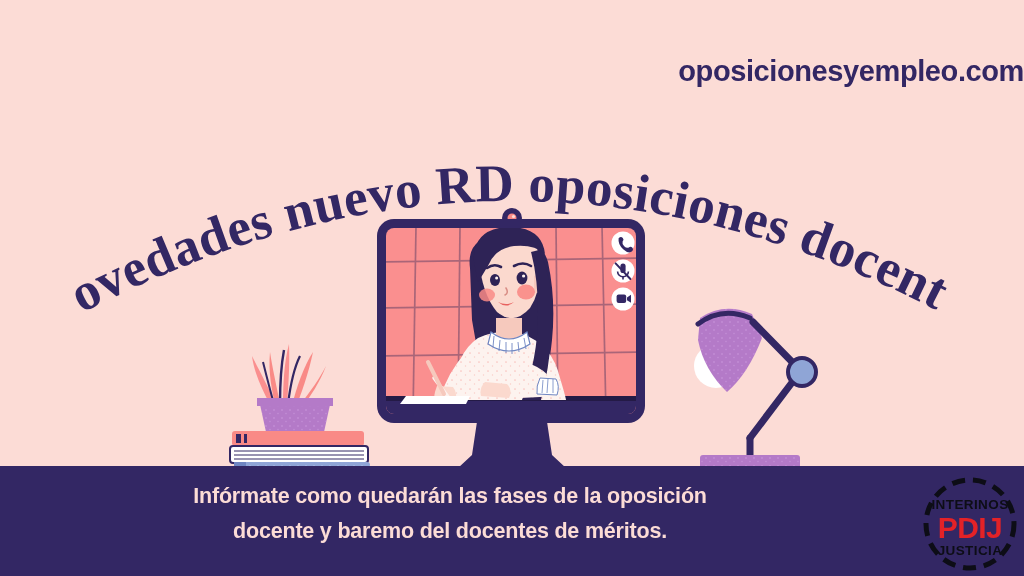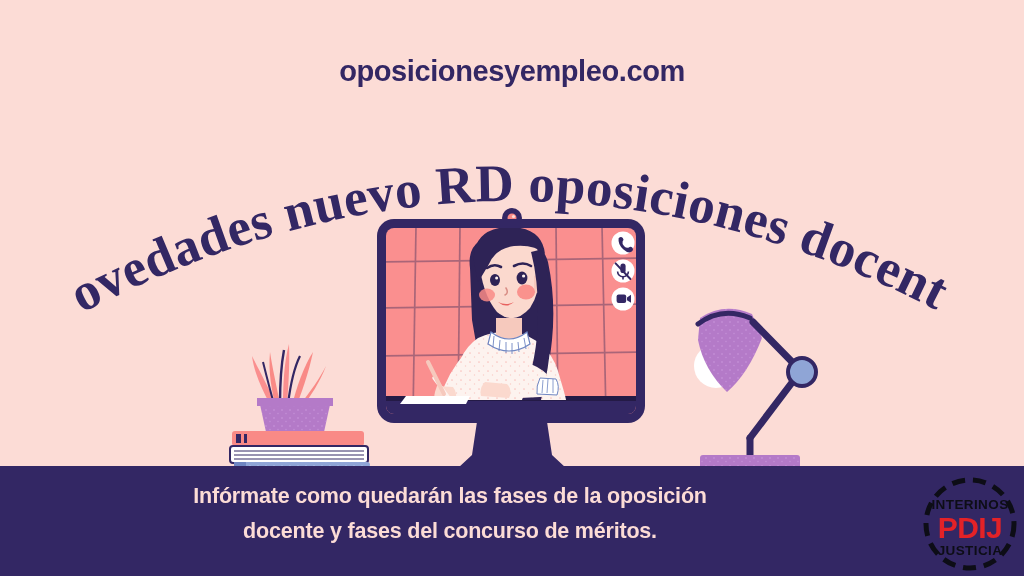--- a/index.html
+++ b/index.html
@@ -16,21 +16,21 @@
     font-family: "Liberation Sans", sans-serif;
     user-select: none;
   }
 
   
   #site-url {
     position: absolute;
     top: 55px;
     left: 0;
     width: 100%;
-    text-align: center;
+    text-align: right;
     font-family: "Liberation Sans", sans-serif;
     font-weight: bold;
     font-size: 29px;
     letter-spacing: -0.4px;
     color: #332764;
   }
 
   
   #headline-arc {
     position: absolute;
@@ -271,21 +271,21 @@
     <path id="arcPath" d="M 92 190 Q 512 -24 932 190" fill="none"></path>
     <text>
       <textPath href="#arcPath" startOffset="50%" text-anchor="middle">Novedades nuevo RD oposiciones docentes</textPath>
     </text>
   </svg>
 
   <div id="bottom-band"></div>
 
   <div id="caption">
     <div>Infórmate como quedarán las fases de la oposición</div>
-    <div>docente  y fases del concurso de méritos.</div>
+    <div>docente  y baremo del docentes de méritos.</div>
   </div>
 
   <svg id="logo" viewBox="0 0 96 96">
     <circle cx="48" cy="48" r="44" fill="none" stroke="#0d0d16" stroke-width="5" stroke-dasharray="13 8"></circle>
     <text x="48" y="33" text-anchor="middle" font-family="Liberation Sans, sans-serif" font-weight="bold" font-size="13.5" fill="#0d0d16" letter-spacing="0.4">INTERINOS</text>
     <text x="48" y="62" text-anchor="middle" font-family="Liberation Sans, sans-serif" font-weight="bold" font-size="30" fill="#e32227" letter-spacing="-0.6">PDIJ</text>
     <text x="48" y="79" text-anchor="middle" font-family="Liberation Sans, sans-serif" font-weight="bold" font-size="13.5" fill="#0d0d16" letter-spacing="0.4">JUSTICIA</text>
   </svg>
 
 </div>

